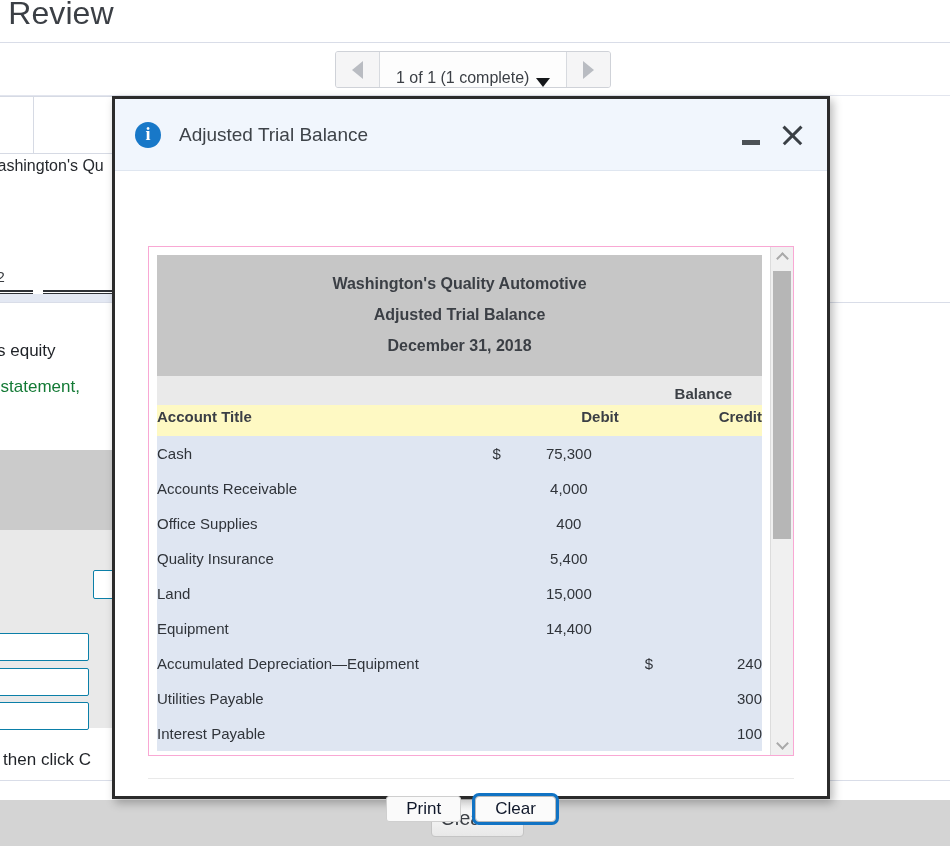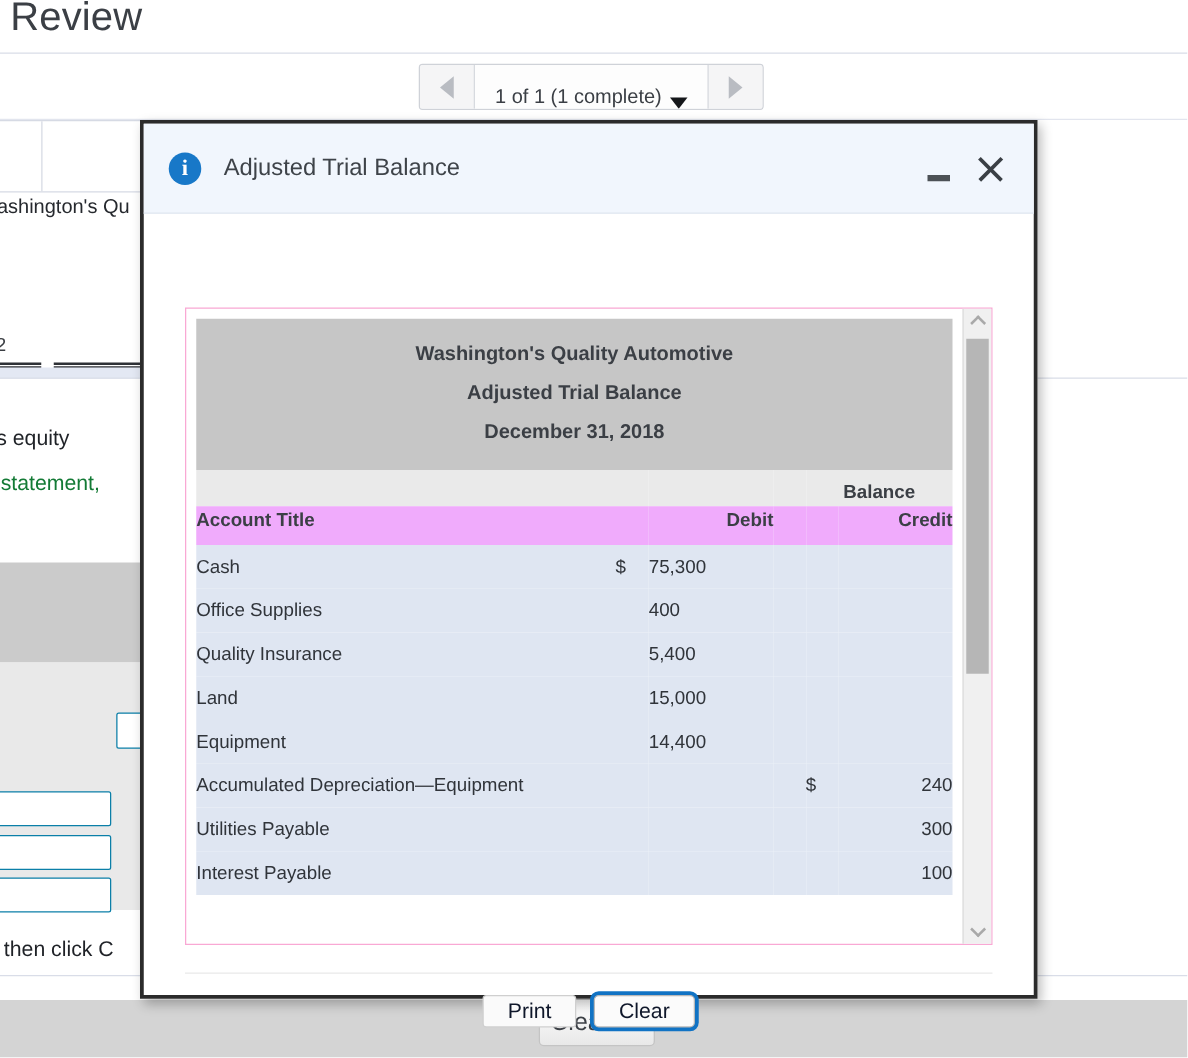--- a/index.html
+++ b/index.html
@@ -131,28 +131,28 @@
   .report-title-block div {
     font-size: 16px; font-weight: bold; color: #3b3f45; line-height: 31px;
   }
 
   .tbl { width: 100%; border-collapse: collapse; }
   .tbl .balhead td {
     background: #eaeaea; font-size: 15px; font-weight: bold; color:#3b3f45;
     padding: 9px 0 3px 0; text-align:center;
   }
   .tbl .colhead td {
-    background: #f0abfc; font-size: 15px; font-weight: bold; color:#3b3f45;
+    background: #fef9c3; font-size: 15px; font-weight: bold; color:#3b3f45;
     padding: 3px 0 11px 0;
   }
   .tbl tbody tr td { background:#dfe6f2; font-size:15px; color:#30343a; padding: 9px 0; }
 
   td.c-title { padding-left: 11px; text-align:left; width: 355px; }
   td.c-dsym  { width: 28px; text-align:left; }
-  td.c-dval  { width: 104px; text-align:left; }
+  td.c-dval  { width: 104px; text-align:center; }
   td.c-gap   { width: 28px; }
   td.c-csym  { width: 28px; text-align:left; }
   td.c-cval  { width: 94px; text-align:right; padding-right: 10px; }
 
   .colhead .c-dval { text-align:right; }
   .colhead .c-cval { text-align:right; }
 
   
   .sbar { width: 23px; background:#f0f0f0; border-left:1px solid #dcdcdc; position:relative; flex:0 0 auto; }
   .sb-arrow { height: 19px; display:flex; align-items:center; justify-content:center; }
@@ -281,20 +281,28 @@
               <tbody id="tbl-body">
                   <tr>
                     <td class="c-title">Cash</td>
                     <td class="c-dsym">$</td>
                     <td class="c-dval">75,300</td>
                     <td class="c-gap"></td>
                     <td class="c-csym"></td>
                     <td class="c-cval"></td>
                   </tr>
                   <tr>
+                    <td class="c-title">Accounts Receivable</td>
+                    <td class="c-dsym"></td>
+                    <td class="c-dval">4,000</td>
+                    <td class="c-gap"></td>
+                    <td class="c-csym"></td>
+                    <td class="c-cval"></td>
+                  </tr>
+                  <tr>
                     <td class="c-title">Office Supplies</td>
                     <td class="c-dsym"></td>
                     <td class="c-dval">400</td>
                     <td class="c-gap"></td>
                     <td class="c-csym"></td>
                     <td class="c-cval"></td>
                   </tr>
                   <tr>
                     <td class="c-title">Quality Insurance</td>
                     <td class="c-dsym"></td>

